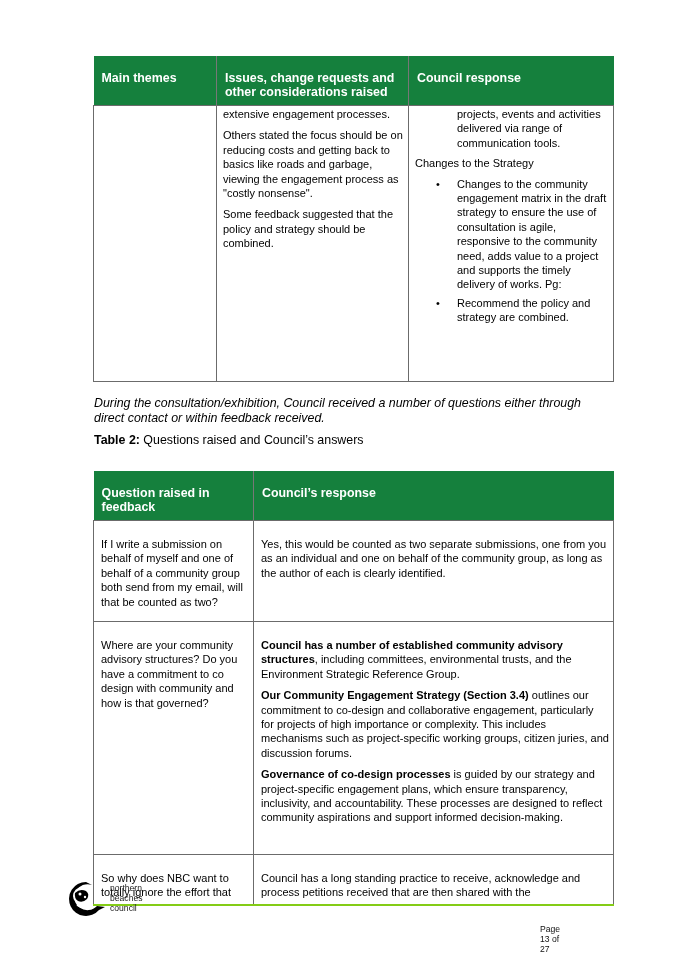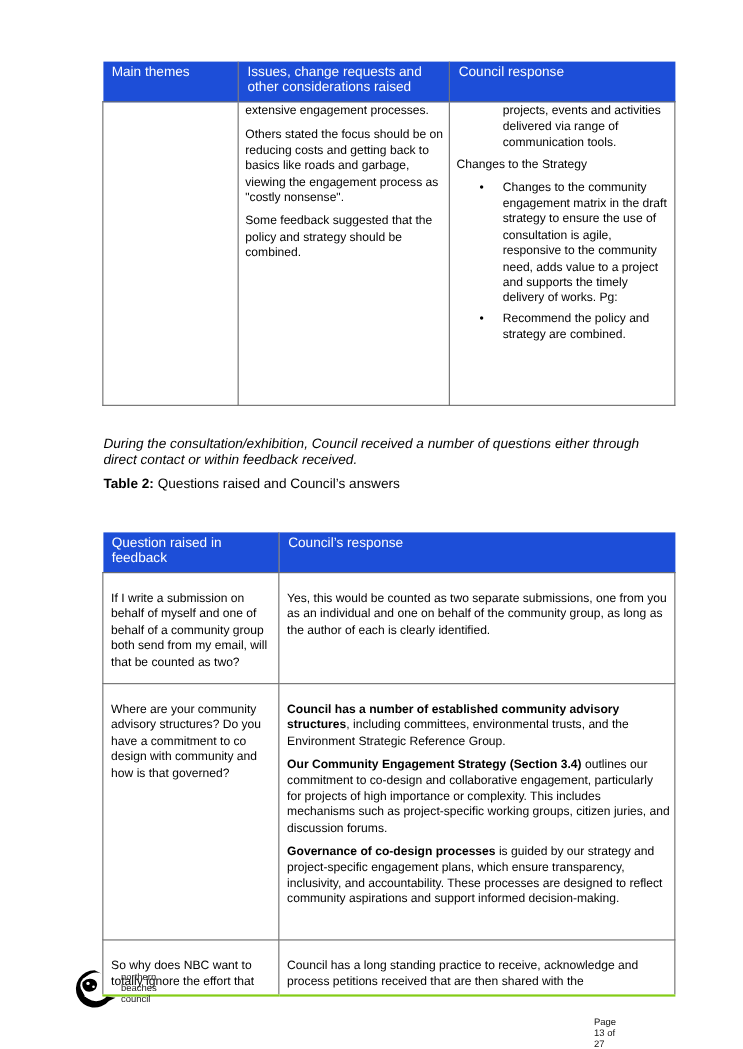--- a/index.html
+++ b/index.html
@@ -1,33 +1,33 @@
 <!DOCTYPE html>
 <html><head>
 <meta charset="utf-8">
 <style>
   html, body { margin: 0; padding: 0; background: #ffffff; }
   body { width: 675px; height: 954px; position: relative; overflow: hidden;
          font-family: "Liberation Sans", sans-serif; color: #000; font-size: 12.4px; }
   .tbl { position: absolute; left: 93px; width: 520px; border-collapse: collapse; table-layout: fixed; }
-  .tbl th { background: #1d4ed8; color: #fff; font-weight: normal; text-align: left; vertical-align: top;
-            padding: 2px 7px 6px 8px; line-height: 14px; font-size: 12.4px; border-right: 1px solid #777; }
+  .tbl th { background: #15803d; color: #fff; font-weight: bold; text-align: left; vertical-align: top;
+            padding: 15px 7px 6px 8px; line-height: 14px; font-size: 12.4px; border-right: 1px solid #777; }
   .tbl th:last-child { border-right: none; }
   .tbl td { vertical-align: top; border: 1px solid #6b6b6b; padding: 1px 5px 4px 6px; line-height: 14.4px; font-size: 11px; }
   .tbl td p { margin: 0 0 7px 0; }
   .tbl td p:last-child { margin-bottom: 0; }
   #t1 { top: 56px; }
   #t1 col.c1 { width: 123px; } #t1 col.c2 { width: 192px; } #t1 col.c3 { width: 205px; }
   #t1 .body-row td { height: 270px; }
   .indent-block { padding-left: 42px; margin: 0 0 6px 0; }
   ul.bul { margin: 6px 0 0 0; padding: 0; list-style: none; }
   ul.bul li { position: relative; padding-left: 42px; margin: 0 0 4px 0; }
   ul.bul li .dot { position: absolute; left: 21px; top: 0; }
   .para { position: absolute; left: 94px; width: 520px; line-height: 14.5px; font-size: 12.4px; margin: 0; }
-  #t2 { top: 484px; border-radius: 23px; }
+  #t2 { top: 471px; border-radius: 23px; }
   #t2 col.c1 { width: 160px; } #t2 col.c2 { width: 360px; }
   #t2 td { padding: 16px 4px 4px 7px; }
   #t2 .r1 td { height: 80px; }
   #t2 .r2 td { height: 212px; }
   #t2 .r3 td { height: 28px; }
   #t2 tr:last-child td { border-bottom: 2px solid #84cc16; }
   .footer { position: absolute; top: 880px; left: 0; width: 544px; height: 40px; }
   .logo { position: absolute; left: 66px; top: 0; width: 40px; height: 38px; }
   .logo-text { position: absolute; left: 110px; top: 3px; font-size: 8.6px; line-height: 10px; color: #222; }
   .footer-center { position: absolute; left: 230px; width: 250px; top: 10px; text-align: center; font-size: 8.6px; line-height: 10.5px; color: #111; }

